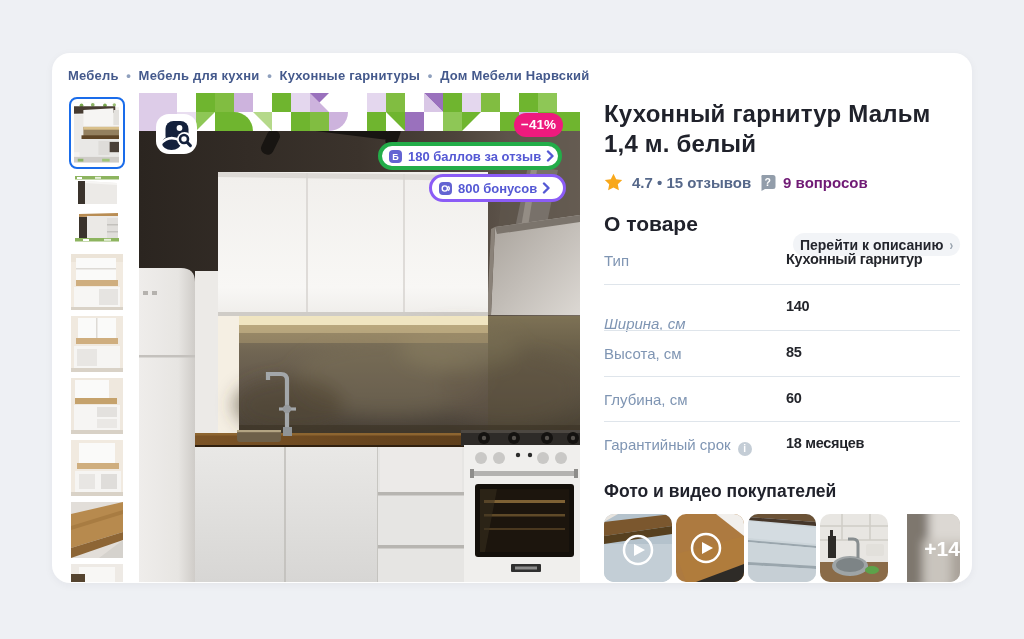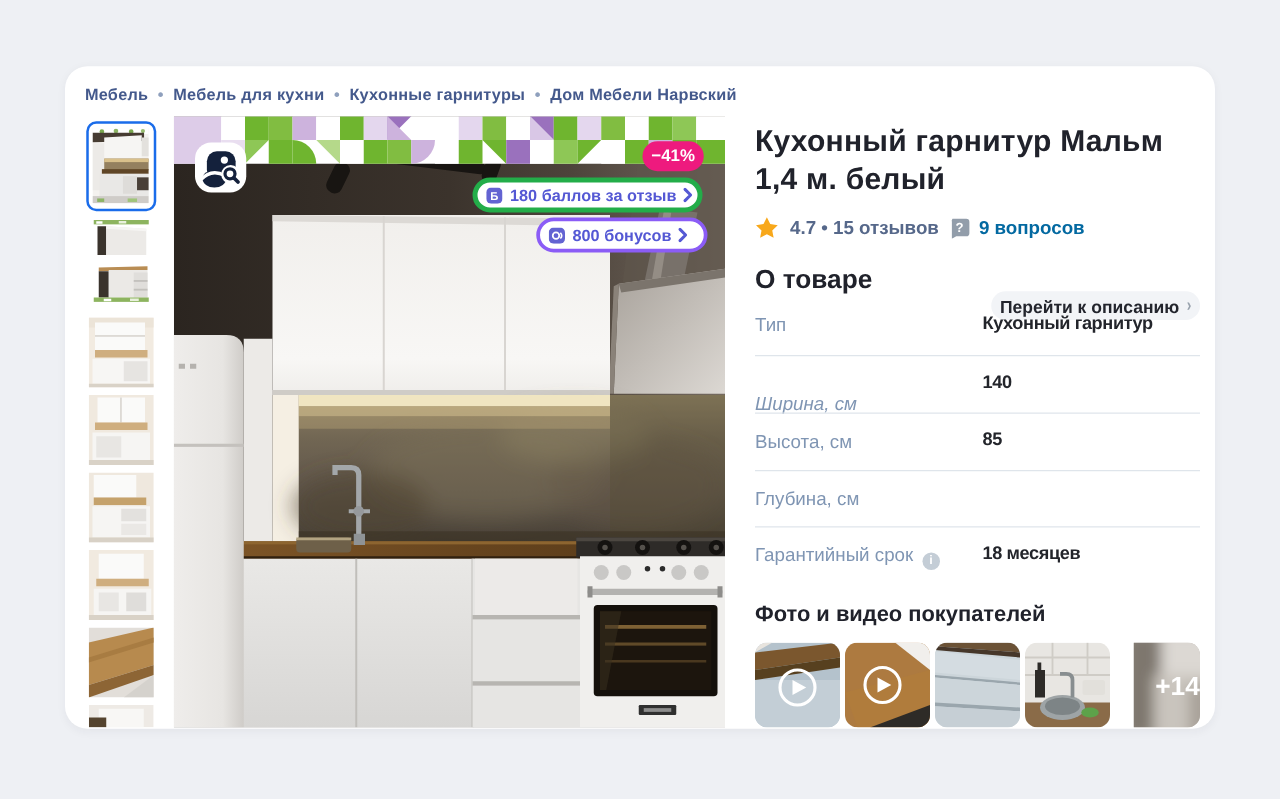--- a/index.html
+++ b/index.html
@@ -377,21 +377,21 @@
 
     <svg width="19" height="19" viewBox="0 0 19 19">
       <path d="M9.5 0.8 L12.2 6.2 L18.2 7.1 L13.8 11.3 L14.9 17.2 L9.5 14.4 L4.1 17.2 L5.2 11.3 L0.8 7.1 L6.8 6.2 Z" fill="#f8a81b"></path>
     </svg>
     <span style="font-size:15px; font-weight:bold; color:#56688a; margin-left:9px;">4.7 • 15 отзывов</span>
 
     <svg width="17" height="17" viewBox="0 0 17 17" style="margin-left:8px;">
       <path d="M3 1 h11 a2.5 2.5 0 0 1 2.5 2.5 v9 a2.5 2.5 0 0 1 -2.5 2.5 h-8 l-3.5 2 v-13.5 a2.5 2.5 0 0 1 0.5 -2.5 Z" fill="#929daa"></path>
       <text x="8.7" y="11.7" font-size="10.5" font-weight="bold" fill="#ffffff" text-anchor="middle" font-family="Liberation Sans, sans-serif">?</text>
     </svg>
-    <span style="font-size:15px; font-weight:bold; color:#0369a1; margin-left:7px;">9 вопросов</span>
+    <span style="font-size:15px; font-weight:bold; color:#701a75; margin-left:7px;">9 вопросов</span>
   </div>
 
   <div class="abs" style="left:604px; top:212px; font-size:21px; font-weight:bold; color:#20222b;">О товаре</div>
 
   <div class="abs" style="left:793px; top:211px; width:167px; height:23px; background:#f2f4f7; border-radius:11.5px; display:flex; align-items:center; justify-content:center;margin-top:22px;">
     <span style="font-size:14px; font-weight:bold; color:#23252d;">Перейти к описанию</span>
     <span style="font-size:11px; font-weight:bold; color:#98a2ad; margin-left:6px; transform:scaleY(1.35);">›</span>
   </div>
 
   <div class="abs" style="left:604px; top:252px; width:200px; font-size:15px; color:#7f95b3;">Тип</div>
@@ -400,20 +400,21 @@
 
   <div class="abs" style="left:604px; top:315px; width:200px; font-size:15px; color:#7f95b3;font-style:italic;">Ширина, см</div>
   <div class="abs" style="left:786px; top:298px; width:200px; font-size:14.5px; font-weight:bold; color:#23252b; letter-spacing:-0.3px;">140</div>
   <div class="abs" style="left:604px; top:330px; width:356px; height:1px; background:#dfe5eb;"></div>
 
   <div class="abs" style="left:604px; top:345px; width:200px; font-size:15px; color:#7f95b3;">Высота, см</div>
   <div class="abs" style="left:786px; top:344px; width:200px; font-size:14.5px; font-weight:bold; color:#23252b; letter-spacing:-0.3px;">85</div>
   <div class="abs" style="left:604px; top:376px; width:356px; height:1px; background:#dfe5eb;"></div>
 
   <div class="abs" style="left:604px; top:391px; width:200px; font-size:15px; color:#7f95b3;">Глубина, см</div>
+  <div class="abs" style="left:786px; top:390px; width:200px; font-size:14.5px; font-weight:bold; color:#23252b; letter-spacing:-0.3px;">60</div>
   <div class="abs" style="left:604px; top:421px; width:356px; height:1px; background:#dfe5eb;"></div>
 
   <div class="abs" style="left:604px; top:436px; width:250px; font-size:15px; color:#7f95b3;">Гарантийный срок <span style="display:inline-block; width:14px; height:14px; background:#c4cdd6; border-radius:50%; color:#fff; font-size:10px; font-weight:bold; text-align:center; line-height:14px; vertical-align:-2px; margin-left:3px;">i</span></div>
   <div class="abs" style="left:786px; top:435px; width:200px; font-size:14.5px; font-weight:bold; color:#23252b; letter-spacing:-0.3px;">18 месяцев</div>
 
   <div class="abs" style="left:604px; top:481px; font-size:17.5px; font-weight:bold; color:#20222b;">Фото и видео покупателей</div>
 
   <div class="abs" style="left:604px; top:514px; width:68px; height:68px; border-radius:10px; overflow:hidden;">
     <svg width="68" height="68" viewBox="0 0 68 68">
       <rect width="68" height="68" fill="#b4c2cc"></rect>

